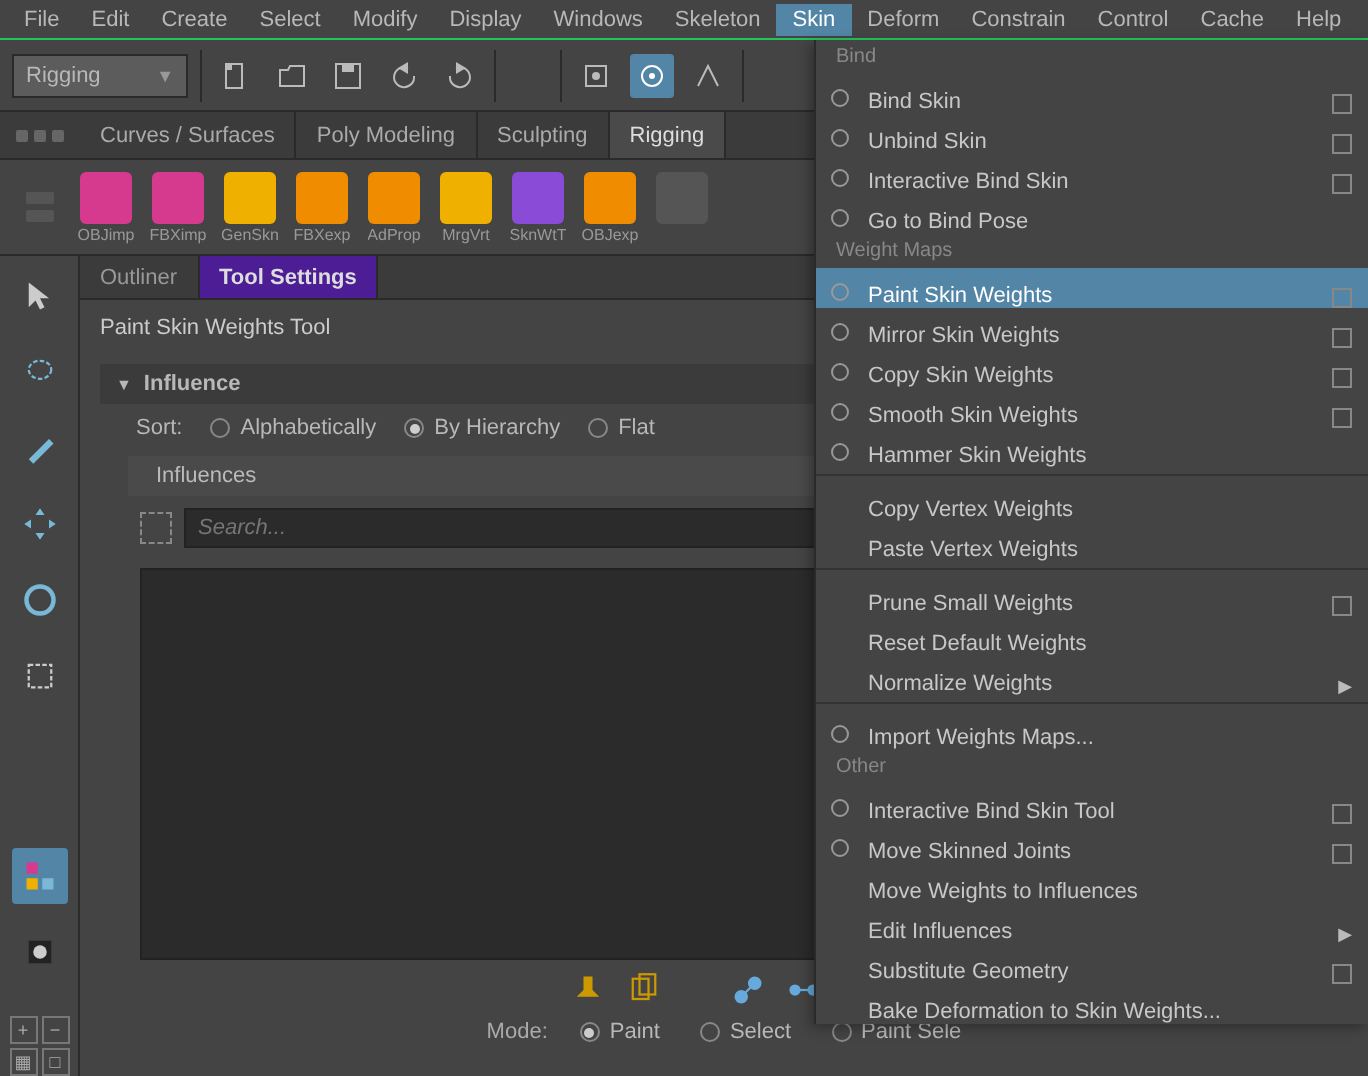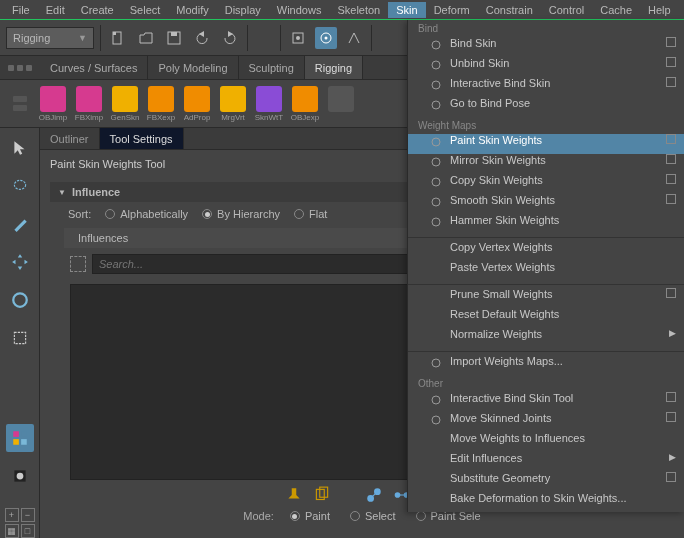--- a/index.html
+++ b/index.html
@@ -42,21 +42,21 @@
 .toolbox { width: 40px; background: #444444; border-right: 1px solid #2a2a2a; display: flex; flex-direction: column; align-items: center; padding-top: 6px; gap: 10px; }
 .toolbox .tbtn { width: 28px; height: 28px; display:flex; align-items:center; justify-content:center; }
 .toolbox .tbtn.sel { background: #5285a6; border-radius:2px; }
 .toolbox .group { display:flex; flex-direction:column; gap:2px; margin-top:8px;}
 .toolbox .mini { width:14px; height:14px; border:1px solid #777; display:flex;align-items:center;justify-content:center; font-size:9px; color:#aaa;}
 
 
 .panel { flex: 1; background: #444444; display: flex; flex-direction: column; }
 .panel-tabs { height: 22px; display:flex; align-items:stretch; background:#3b3b3b; border-bottom:1px solid #2a2a2a;}
 .panel-tab { padding: 3px 10px; border-right:1px solid #2a2a2a; color:#999; display:flex;align-items:center;}
-.panel-tab.active { background:#0f172a; color:#ddd; }
+.panel-tab.active { background:#4c1d95; color:#ddd;font-weight:bold; }
 
 .tool-header { height: 28px; display:flex; align-items:center; justify-content:space-between; padding: 0 10px; }
 .tool-header .title { color:#ccc; }
 .reset-btn { background:#5c5c5c; border:1px solid #2a2a2a; padding:3px 14px; color:#ddd; }
 
 .section { padding: 4px 10px; }
 .section-header { height: 20px; background:#3b3b3b; display:flex; align-items:center; padding:0 8px; gap:6px; color:#ddd; font-weight:bold; }
 .section-header .tri { font-size:8px; }
 
 .sort-row { display:flex; align-items:center; gap:14px; padding: 6px 18px; }
@@ -73,21 +73,21 @@
 
 .bottom-tools { display:flex; align-items:center; justify-content:center; gap:10px; padding:6px 0 2px 0;}
 .bottom-tools .bicon{ width:18px; height:18px; }
 
 .mode-row { display:flex; align-items:center; gap:16px; justify-content:center; padding:4px 0;}
 .mode-row .lbl{ color:#aaa; }
 
 
 .dropdown { position:absolute; top:20px; left:407px; width:277px; background:#444444; border-left:1px solid #2a2a2a; box-shadow:-2px 2px 6px rgba(0,0,0,.3); }
 .dd-heading { color:#888; padding:3px 10px; font-size:10px; }
-.dd-item { height: 20px; display:flex; align-items:flex-start; padding: 0 8px 0 20px; gap:6px; position:relative; }
+.dd-item { height: 20px; display:flex; align-items:flex-end; padding: 0 8px 0 4px; gap:6px; position:relative; }
 .dd-item .dicon { width:16px; height:16px; display:flex; align-items:center; justify-content:center; }
 .dd-item .dtext { flex:1; color:#c8c8c8; }
 .dd-item .cbox { width:10px; height:10px; border:1px solid #888; }
 .dd-item .arrow { font-size:9px; color:#bbb; }
 .dd-item.highlight { background:#5285a6; }
 .dd-item.highlight .dtext { color:#fff; }
 .dd-sep { height:1px; background:#333; margin:3px 0; }
 
 </style>
 </head>

